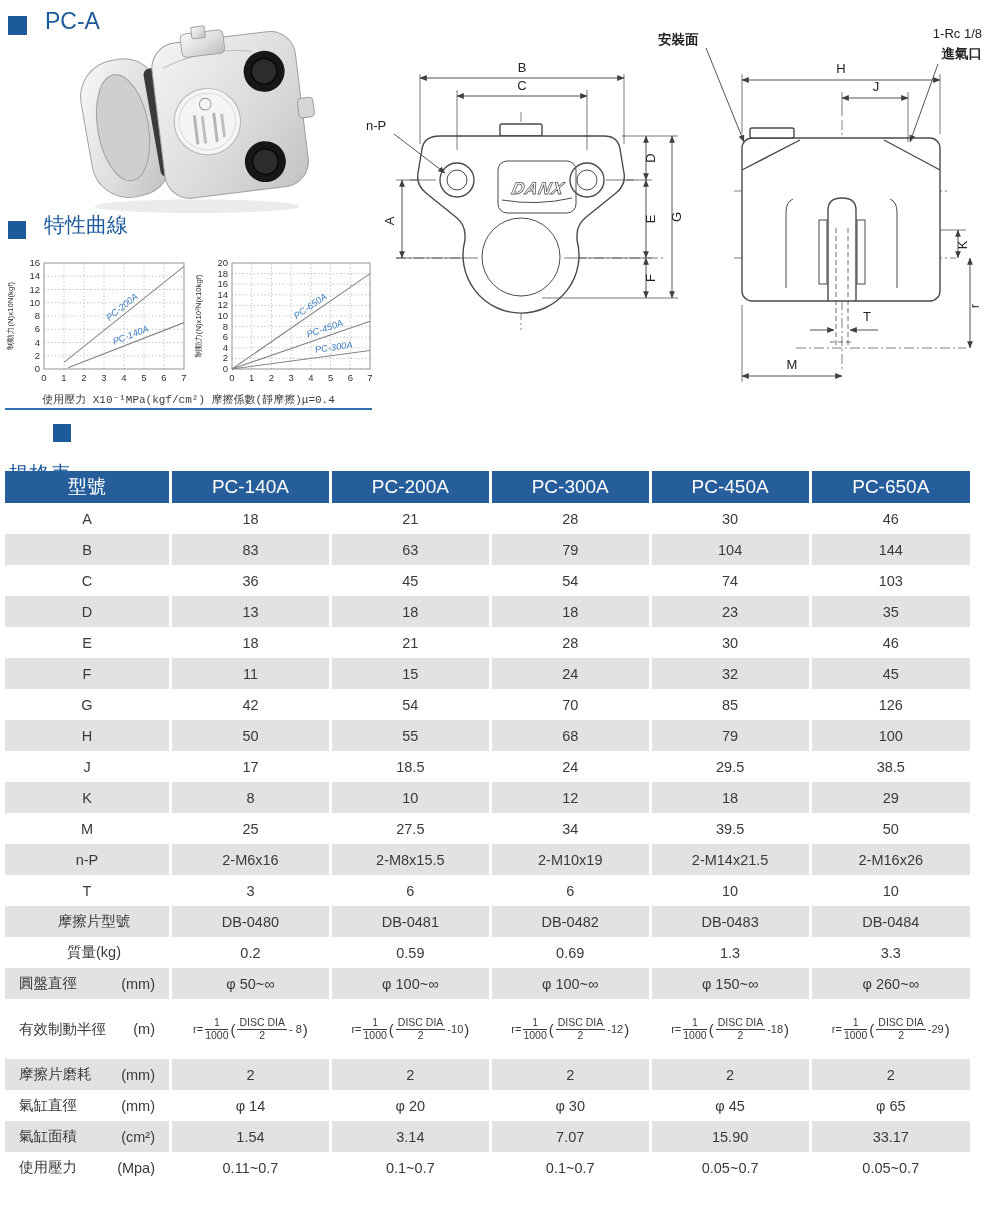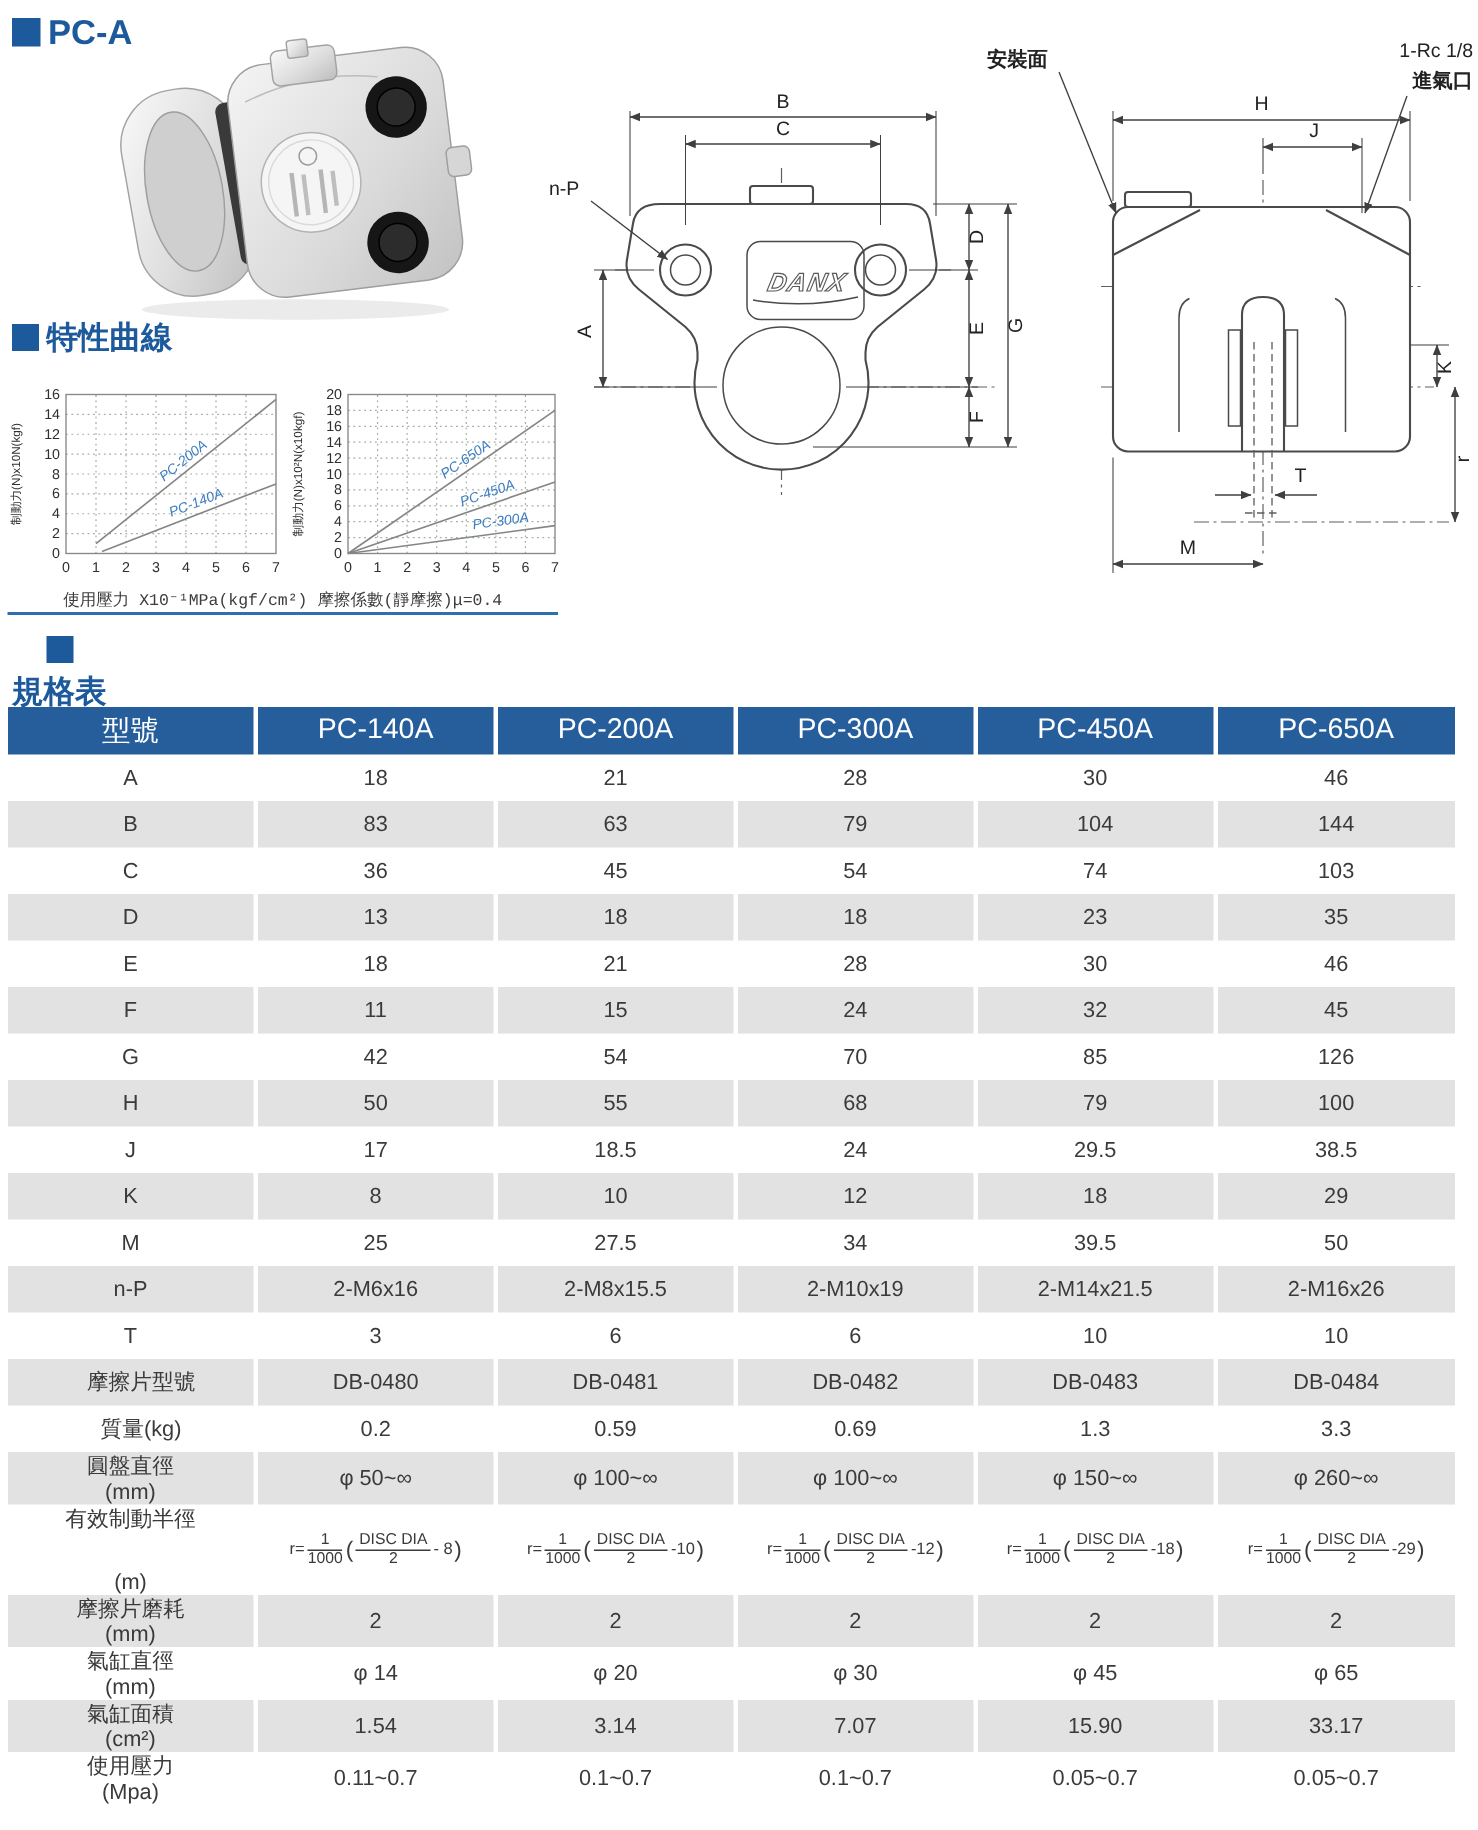--- a/index.html
+++ b/index.html
@@ -1,21 +1,21 @@
 <!DOCTYPE html>
 <html><head>
 <meta charset="utf-8">
 <style>
   html,body { margin:0; padding:0; background:#fff; }
   .page { position:relative; width:985px; height:1220px; background:#fff; overflow:hidden;
           font-family:"Liberation Sans","DejaVu Sans",sans-serif; color:#333; }
 
   
-  .sec-title { position:absolute; display:flex; align-items:center; gap:5px;
-               color:#1c5a9c; font-weight:bold; }
+  .sec-title { position:absolute; display:flex; align-items:flex-end; gap:18px;
+               color:#1c5a9c; font-weight:normal; }
   .sec-title .sq { display:inline-block; background:#1c5a9c; }
   #title-main   { left:8px; top:8px;   font-size:23px; }
   #title-main .sq   { width:19px; height:19px; }
   #title-curves { left:8px; top:211px; font-size:21px; }
   #title-curves .sq { width:18px; height:18px; }
   #title-specs  { left:8px; top:424px; font-size:21px;flex-direction:column; }
   #title-specs .sq  { width:18px; height:18px; }
 
   
   #chart0 { position:absolute; left:4px;   top:256px; }
@@ -53,21 +53,21 @@
   #spec-table { position:absolute; left:5px; top:471px; width:965px;
                 border-collapse:collapse; table-layout:fixed; }
   #spec-table td { text-align:center; font-size:14.5px; color:#3a3a3a; padding:0;
                    height:31px; border-right:3px solid #fff; overflow:hidden; }
   #spec-table td:last-child { border-right:none; }
   #spec-table thead td { background:#265e9c; color:#fff; font-size:19px; height:32px; }
   #spec-table tr.shade td { background:#e2e2e2; }
   #spec-table tr.tall td { height:60px; }
   .lbl-left { text-align:left; padding-left:14px !important; }
   .lbl-split { display:flex; justify-content:space-between; align-items:center;
-               padding:0 14px; height:100%;flex-direction:column; }
+               padding:0 14px; height:100%; }
   .formula { display:inline-flex; align-items:center; gap:1px; font-size:11px;
              white-space:nowrap; color:#3a3a3a; }
   .frac { display:inline-flex; flex-direction:column; line-height:1.1; font-size:10.5px;
           text-align:center; margin:0 1px; }
   .frac .num { border-bottom:1px solid #3a3a3a; padding:0 2px; }
   .par { font-size:15px; font-weight:300; }
 </style>
 </head>
 <body>
 

